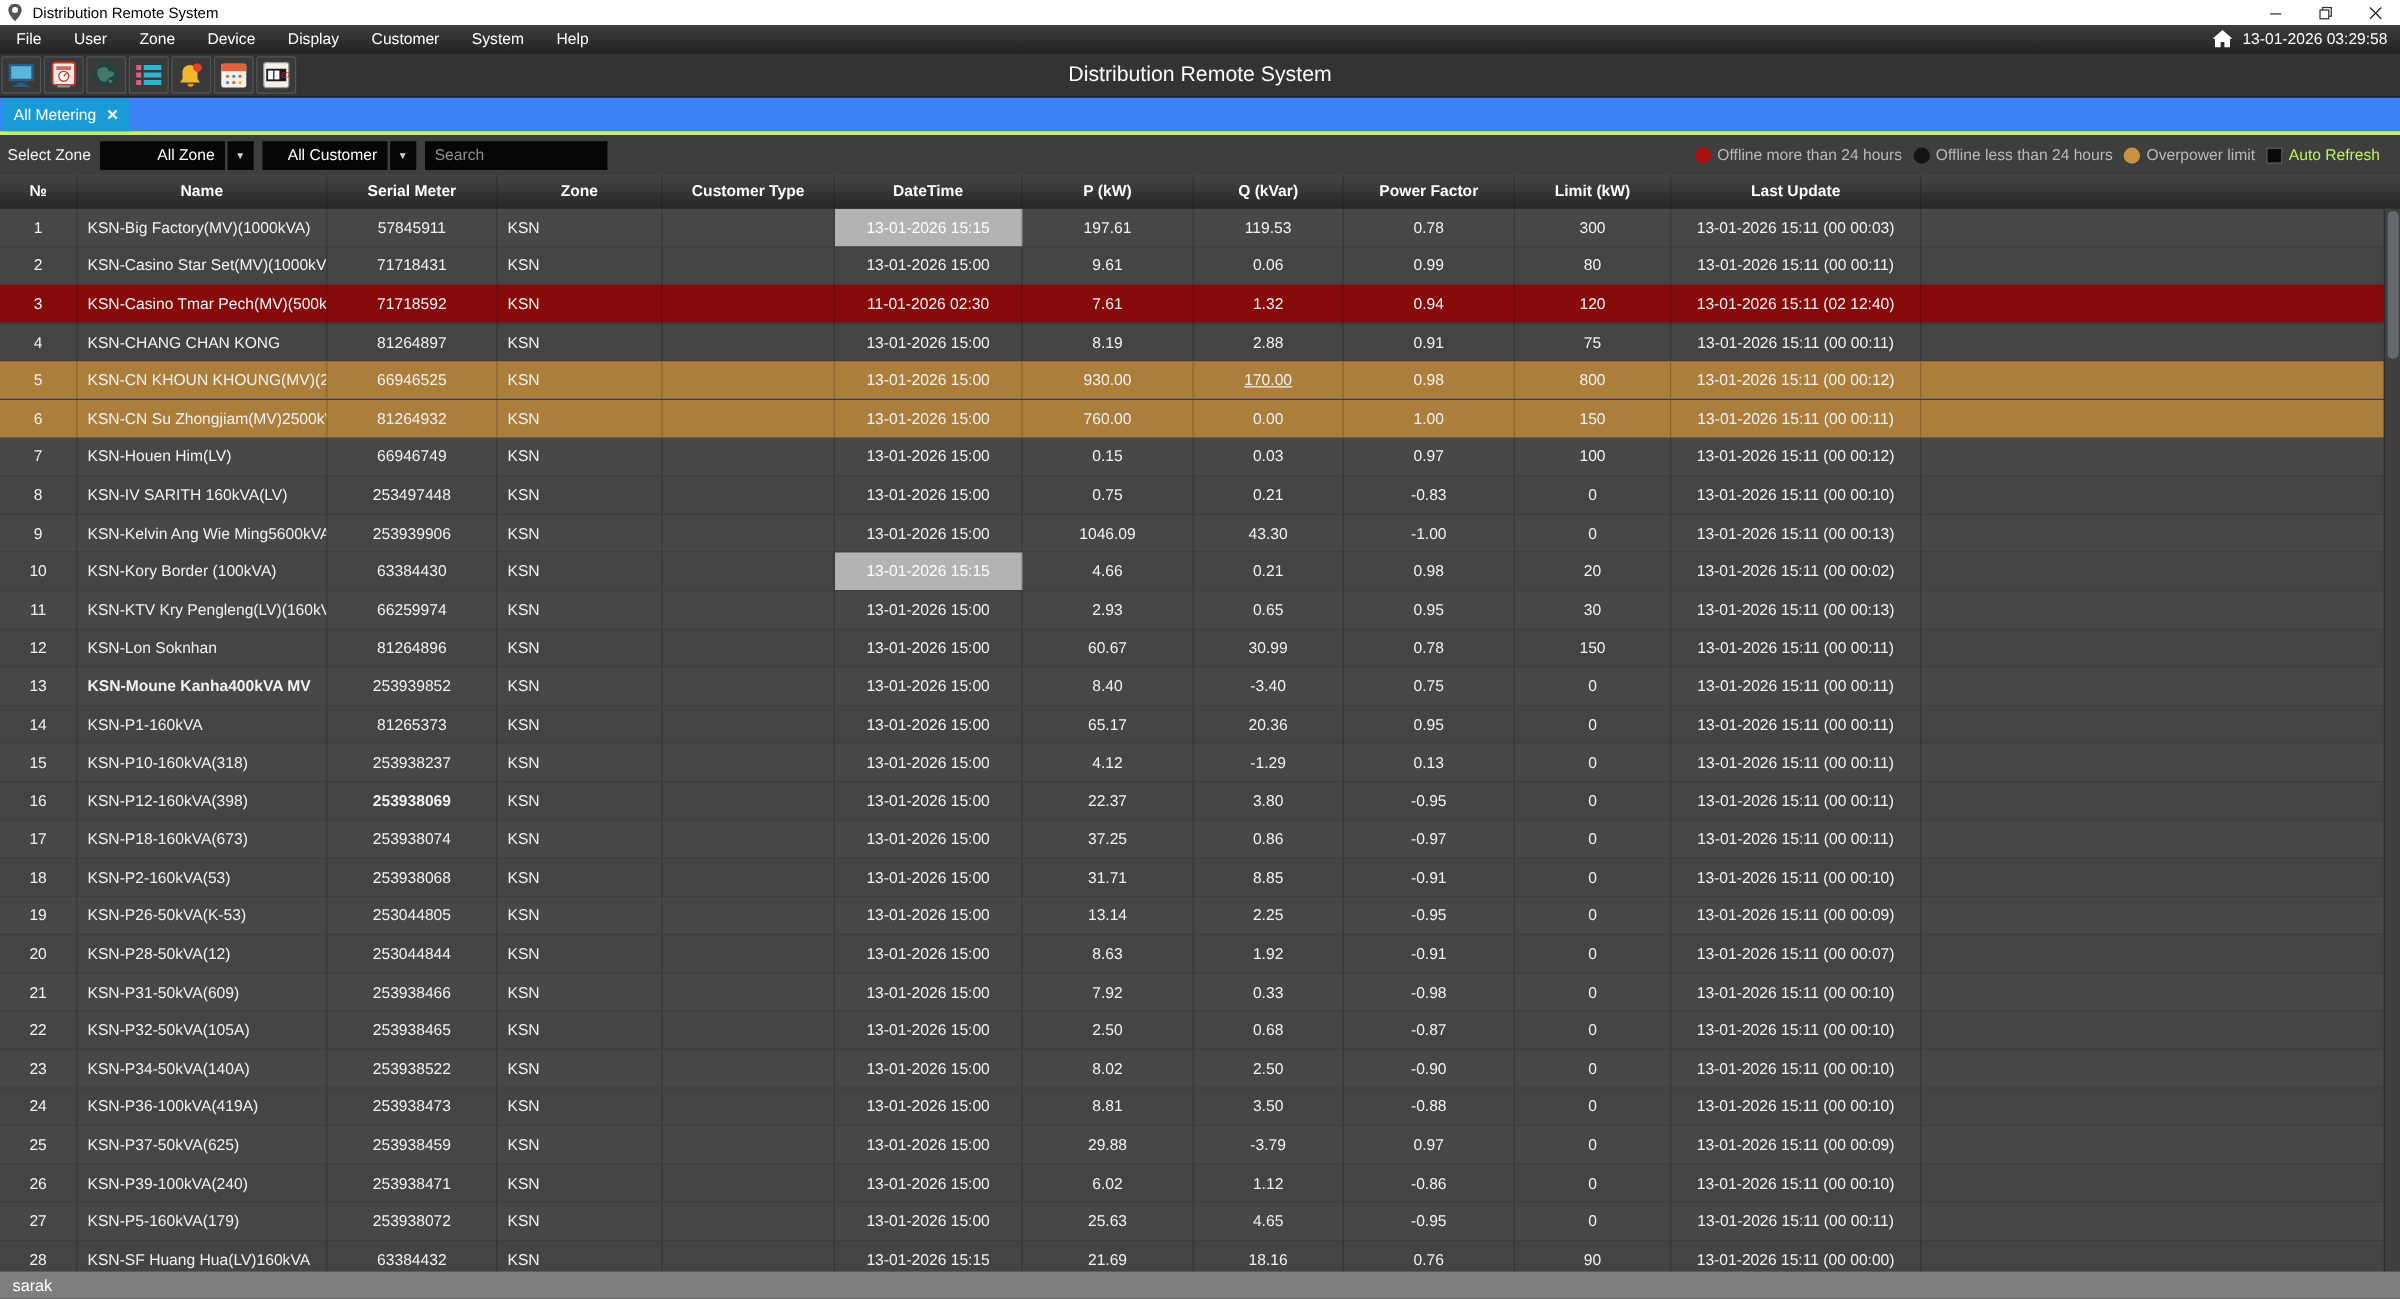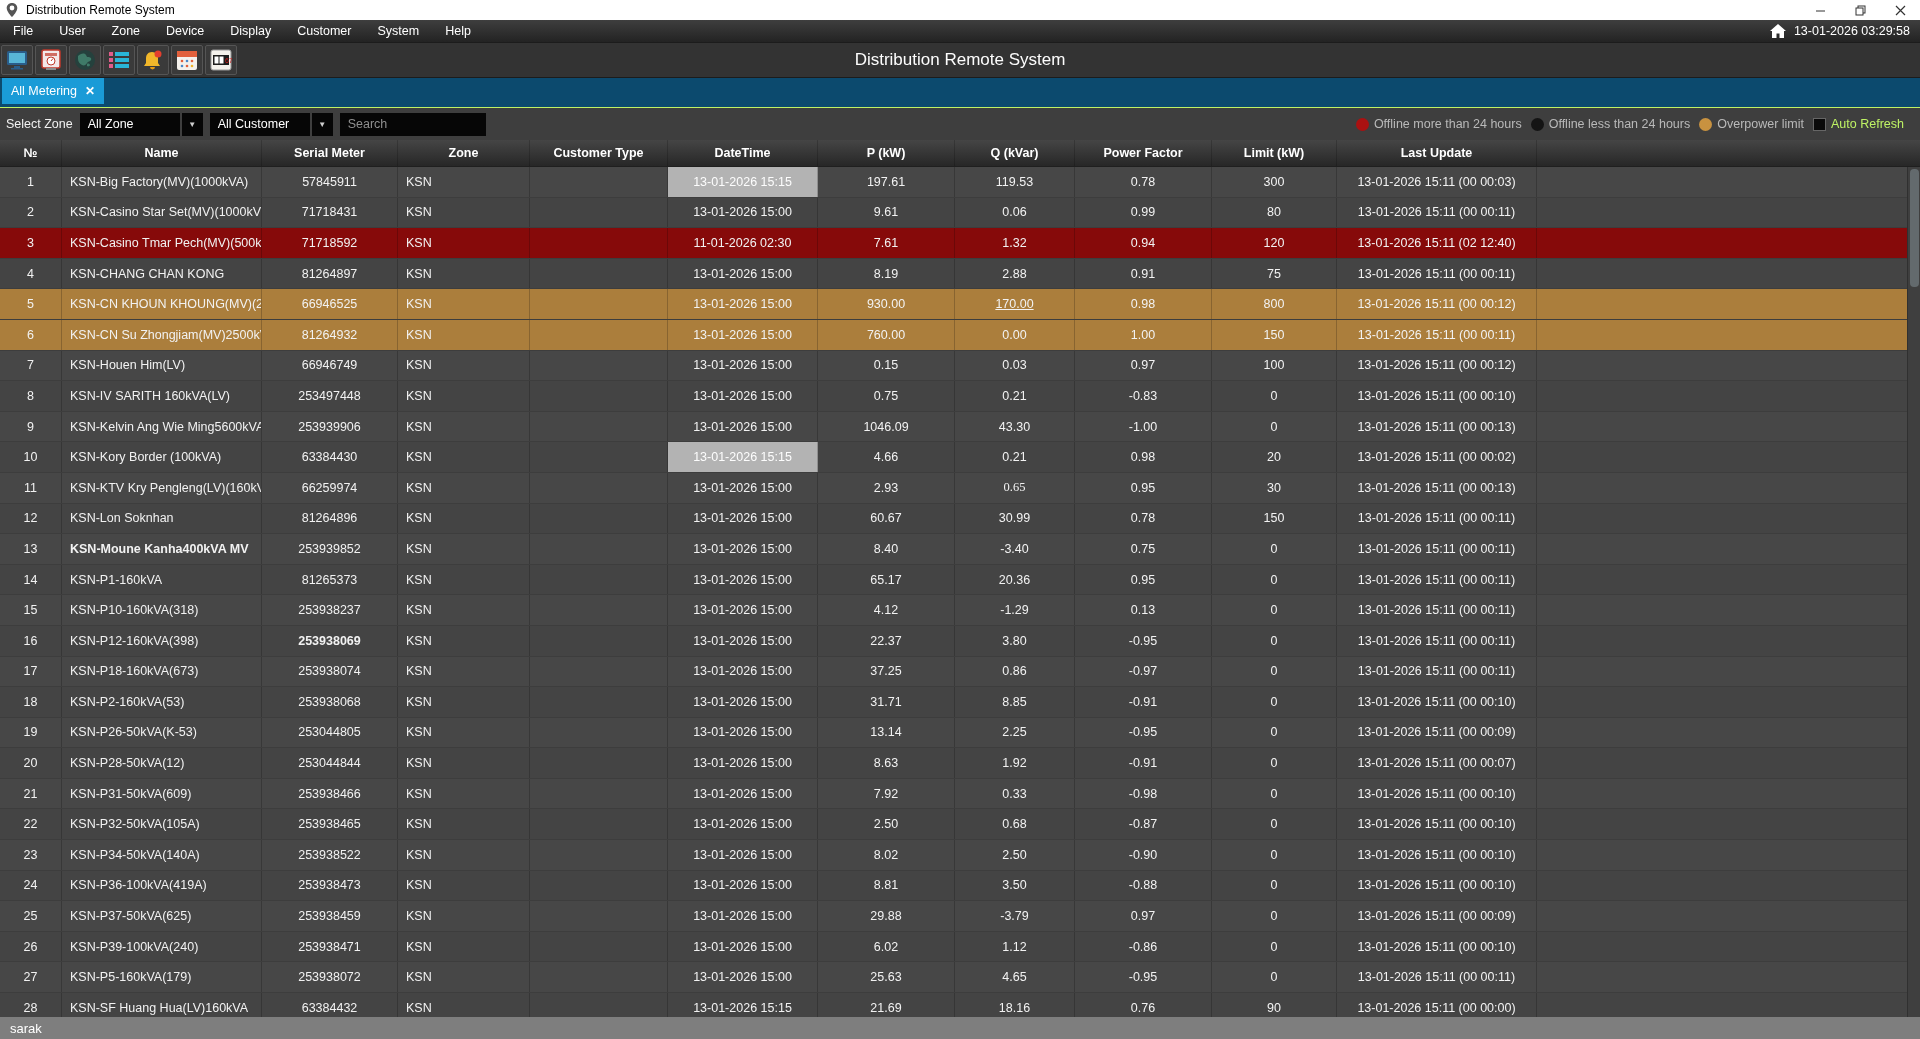--- a/index.html
+++ b/index.html
@@ -21,27 +21,27 @@
   .home-ico { width:16px; height:14px; }
   .menu-clock { font-size:12.5px; }
 
   
   .toolbar { height:36px; background:#333333; border-top:1px solid #1c1c1c; border-bottom:1px solid #1c1c1c; display:flex; align-items:center; position:relative; flex:0 0 auto; }
   .tool-btn { width:32px; height:30px; margin:2px 1px; border:1px solid #555; border-radius:2px; background:#3a3a3a; display:flex; align-items:center; justify-content:center; }
   .tool-btn:first-child { margin-left:3px; }
   .toolbar-title { position:absolute; left:0; right:0; text-align:center; font-size:17px; color:#fdfdfd; pointer-events:none; }
 
   
-  .tabbar { height:30px; background:#0c4a6e; display:flex; align-items:flex-start; flex:0 0 auto; border-bottom:1px solid #bef264; }
+  .tabbar { height:30px; background:#3b82f6; display:flex; align-items:center; flex:0 0 auto; border-bottom:3px solid #bef264; }
   .tab { height:26px; background:#1a9bd7; color:#fff; display:flex; align-items:center; gap:8px; padding:0 9px; font-size:12.5px; margin-left:2px; }
   .tab .tab-close { font-weight:bold; font-size:12px; }
 
   
   .filterbar { height:32px; background:#3e3e3e; display:flex; align-items:center; gap:7px; font-size:12.5px; padding-left:6px; flex:0 0 auto; }
-  .combo { display:flex; gap:2px; }
+  .combo { display:flex; gap:2px;text-align:right; }
   .combo-value { background:#060606; color:#fff; width:100px; height:23px; line-height:23px; padding:0 8px; }
   .combo-arrow { background:#060606; width:21px; height:23px; display:flex; align-items:center; justify-content:center; color:#cfcfcf; font-size:8px; }
   .search-input { background:#060606; border:none; outline:none; color:#fff; height:23px; width:146px; padding:0 8px; font-size:12.5px; font-family:"Liberation Sans",sans-serif; }
   .search-input::placeholder { color:#8f8f8f; }
   .legend { margin-left:auto; display:flex; align-items:center; gap:9px; padding-right:16px; color:#b9b9b9; }
   .legend .dot { width:13px; height:13px; border-radius:50%; flex:0 0 auto; }
   .legend .chk { width:13px; height:13px; background:#0a0a0a; border:1px solid #666; flex:0 0 auto; }
   .legend .lg-item { display:flex; align-items:center; gap:5px; }
   .legend .ar-label { color:#bef264; }
 
@@ -373,21 +373,21 @@
       <div class="cell filler"></div>
     </div>
     <div class="row">
       <div class="cell" style="width: 62px;">11</div>
       <div class="cell al" style="width: 200px;">KSN-KTV Kry Pengleng(LV)(160kV</div>
       <div class="cell" style="width: 136px;">66259974</div>
       <div class="cell al" style="width: 132px;">KSN</div>
       <div class="cell al" style="width: 138px;"></div>
       <div class="cell" style="width: 150px;">13-01-2026 15:00</div>
       <div class="cell" style="width: 137px;">2.93</div>
-      <div class="cell" style="width: 120px; font-family: Liberation Serif, serif;">0.65</div>
+      <div class="cell" style="width: 120px;">0.65</div>
       <div class="cell" style="width: 137px;">0.95</div>
       <div class="cell" style="width: 125px;">30</div>
       <div class="cell" style="width: 200px;">13-01-2026 15:11 (00 00:13)</div>
       <div class="cell filler"></div>
     </div>
     <div class="row">
       <div class="cell" style="width: 62px;">12</div>
       <div class="cell al" style="width: 200px;">KSN-Lon Soknhan</div>
       <div class="cell" style="width: 136px;">81264896</div>
       <div class="cell al" style="width: 132px;">KSN</div>

